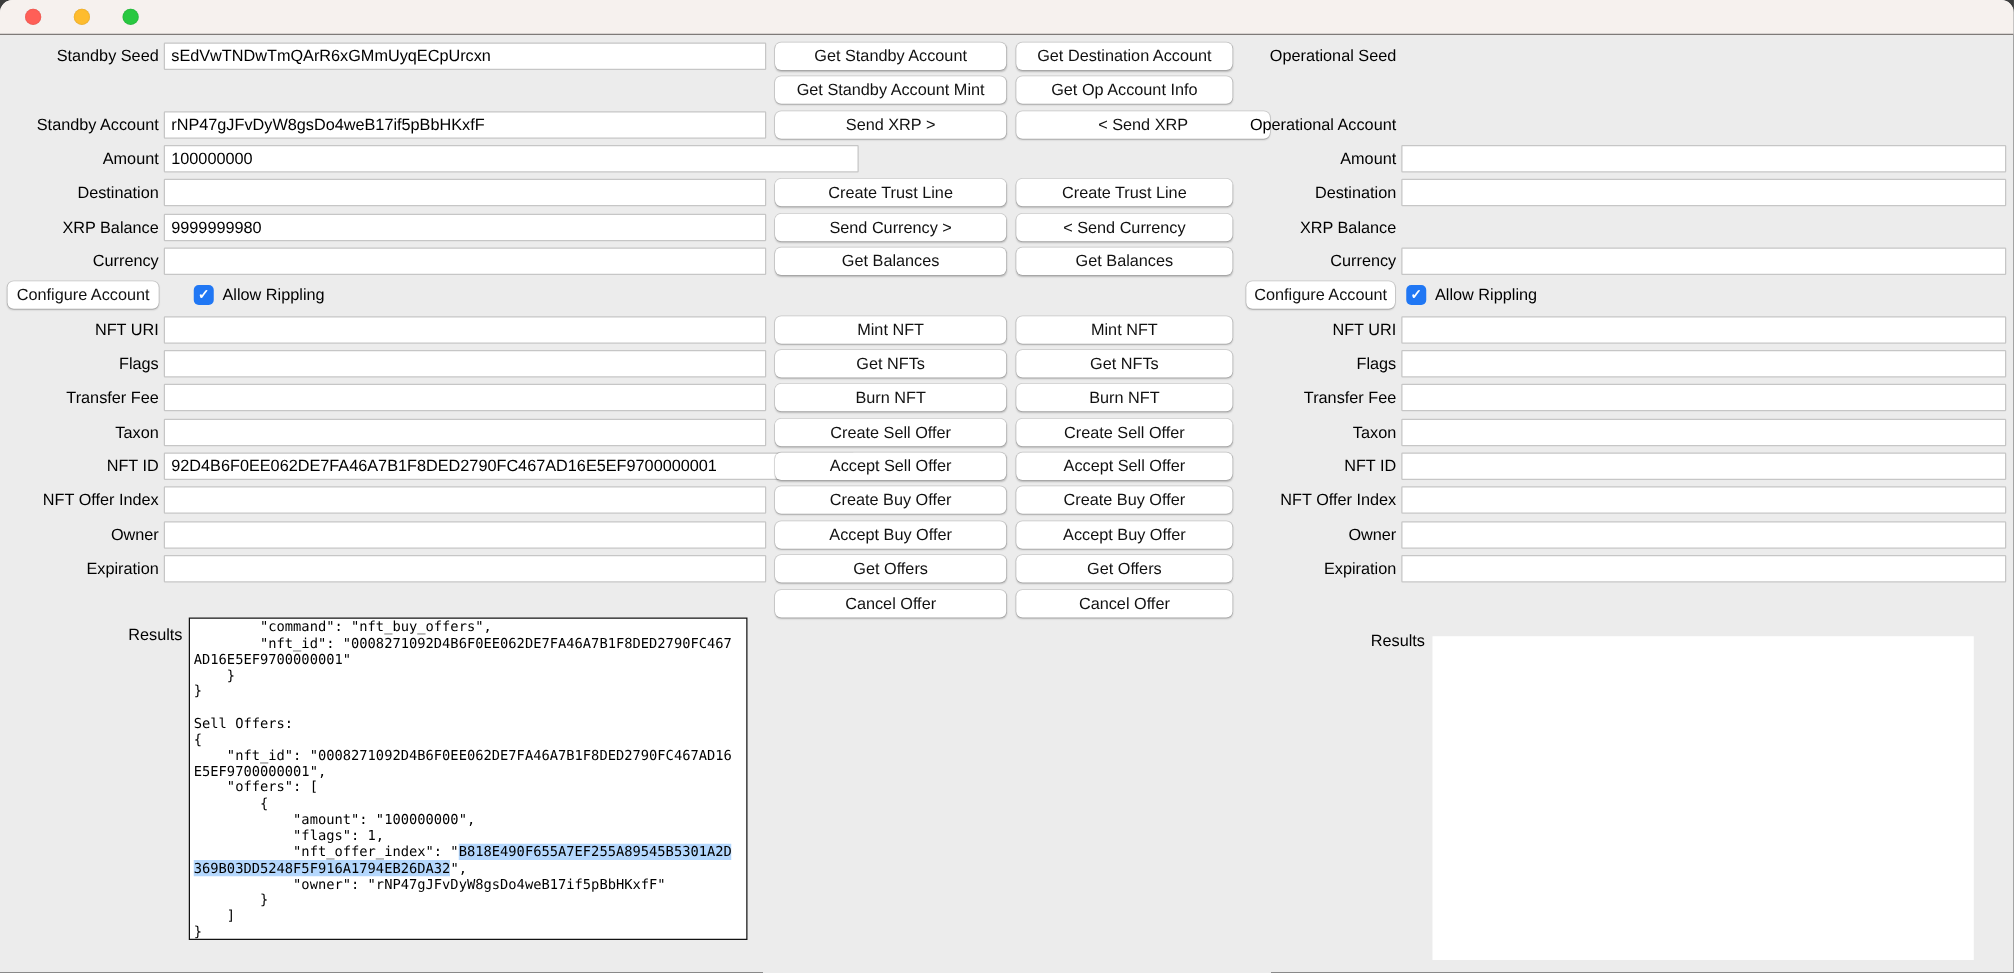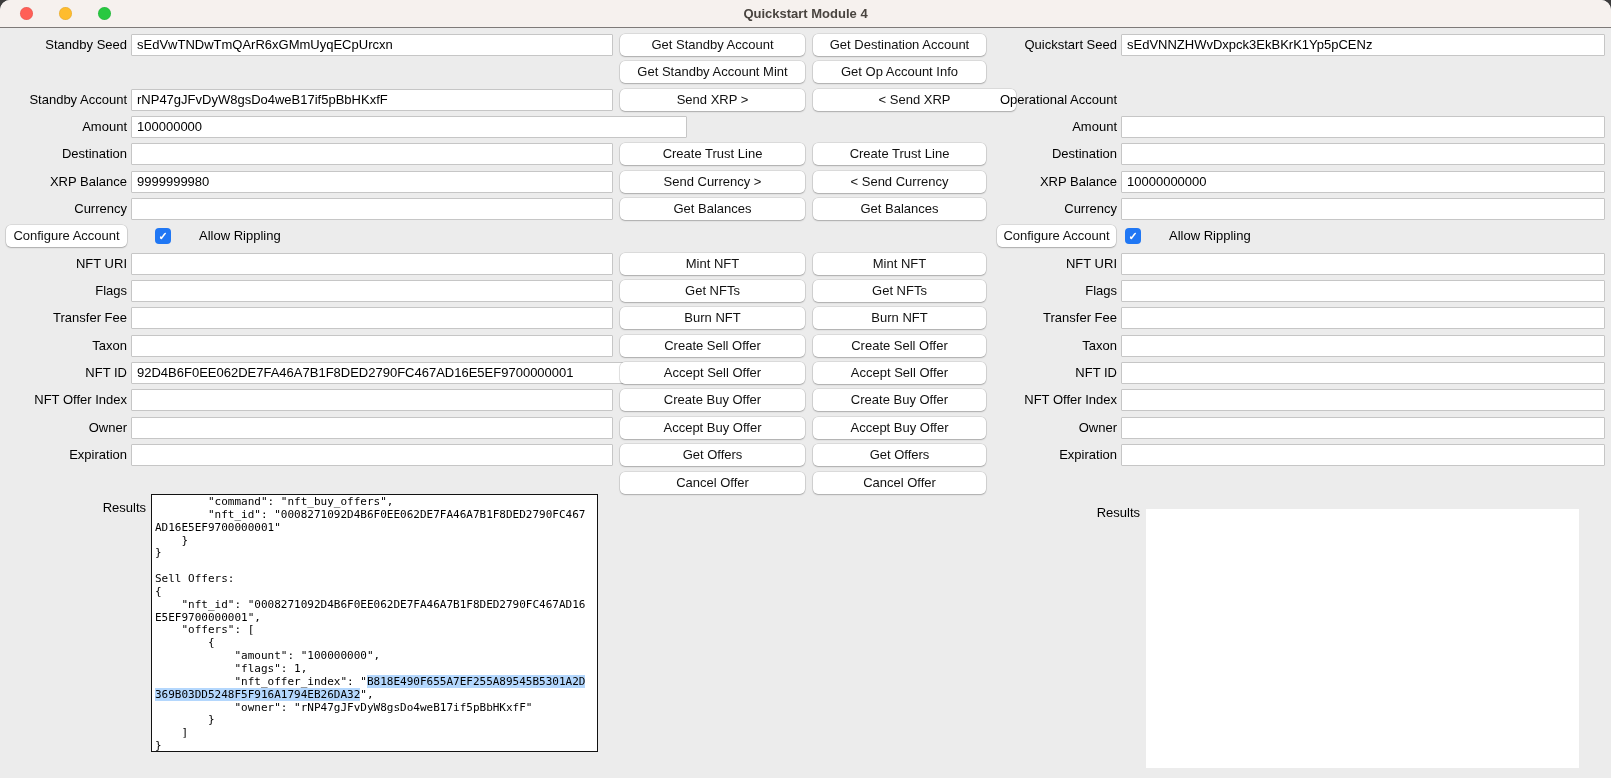--- a/index.html
+++ b/index.html
@@ -36,42 +36,41 @@
     position:absolute; height:22px; background:#ffffff; border:none; border-radius:5px;
     box-shadow: 0 0 0 0.6px rgba(0,0,0,0.14), 0 1px 1.5px rgba(0,0,0,0.22);
     font-family:"Liberation Sans", sans-serif; font-size:13px; color:#111;
     text-align:center; line-height:22px; cursor:default;
   }
   .checkbox {
     position:absolute; width:16px; height:16px; border-radius:4px;
     background:#2077f4; text-align:center;
   }
   .checkbox .mark { color:#fff; font-size:11px; font-weight:bold; line-height:16px; display:block; }
-  .cblabel { position:absolute; height:22px; line-height:22px; font-size:13px; color:#000; white-space:nowrap;margin-left:21px; }
+  .cblabel { position:absolute; height:22px; line-height:22px; font-size:13px; color:#000; white-space:nowrap; }
   .results-box {
     position:absolute; background:#ffffff; overflow:hidden;
   }
   .results-box pre {
     font-family:"DejaVu Sans Mono", monospace; font-size:11px; line-height:12.85px;
     color:#000; white-space:pre; padding:1px 3px;
   }
   #results-left { left:151px; top:494px; width:447px; height:258px; border:1.5px solid #121212; }
   #results-right { left:1146px; top:509px; width:433px; height:259px; border:none; }
   .sel { background:#b4d7fd; }
 </style>
 </head>
 <body>
 
 <div id="window">
 
   <div id="titlebar">
     <div class="traffic" id="tl-close"></div>
     <div class="traffic" id="tl-min"></div>
     <div class="traffic" id="tl-zoom"></div>
-    <div id="title">Quickstart Module 4</div>
   </div>
 
   <div class="lbl" style="left:0;width:127px;top:34px">Standby Seed</div>
   <div class="lbl" style="left:0;width:127px;top:89px">Standby Account</div>
   <div class="lbl" style="left:0;width:127px;top:116px">Amount</div>
   <div class="lbl" style="left:0;width:127px;top:143px">Destination</div>
   <div class="lbl" style="left:0;width:127px;top:171px">XRP Balance</div>
   <div class="lbl" style="left:0;width:127px;top:198px">Currency</div>
   <div class="lbl" style="left:0;width:127px;top:253px">NFT URI</div>
   <div class="lbl" style="left:0;width:127px;top:280px">Flags</div>
@@ -152,40 +151,38 @@
   <button class="btn" style="left:813px;top:253px;width:173px">Mint NFT</button>
   <button class="btn" style="left:813px;top:280px;width:173px">Get NFTs</button>
   <button class="btn" style="left:813px;top:307px;width:173px">Burn NFT</button>
   <button class="btn" style="left:813px;top:335px;width:173px">Create Sell Offer</button>
   <button class="btn" style="left:813px;top:362px;width:173px">Accept Sell Offer</button>
   <button class="btn" style="left:813px;top:389px;width:173px">Create Buy Offer</button>
   <button class="btn" style="left:813px;top:417px;width:173px">Accept Buy Offer</button>
   <button class="btn" style="left:813px;top:444px;width:173px">Get Offers</button>
   <button class="btn" style="left:813px;top:472px;width:173px">Cancel Offer</button>
 
-  <div class="lbl" style="left:975px;width:142px;top:34px">Quickstart Seed</div>
+  <div class="lbl" style="left:975px;width:142px;top:34px">Operational Seed</div>
   <div class="lbl" style="left:975px;width:142px;top:89px">Operational Account</div>
   <div class="lbl" style="left:975px;width:142px;top:116px">Amount</div>
   <div class="lbl" style="left:975px;width:142px;top:143px">Destination</div>
   <div class="lbl" style="left:975px;width:142px;top:171px">XRP Balance</div>
   <div class="lbl" style="left:975px;width:142px;top:198px">Currency</div>
   <div class="lbl" style="left:975px;width:142px;top:253px">NFT URI</div>
   <div class="lbl" style="left:975px;width:142px;top:280px">Flags</div>
   <div class="lbl" style="left:975px;width:142px;top:307px">Transfer Fee</div>
   <div class="lbl" style="left:975px;width:142px;top:335px">Taxon</div>
   <div class="lbl" style="left:975px;width:142px;top:362px">NFT ID</div>
   <div class="lbl" style="left:975px;width:142px;top:389px">NFT Offer Index</div>
   <div class="lbl" style="left:975px;width:142px;top:417px">Owner</div>
   <div class="lbl" style="left:975px;width:142px;top:444px">Expiration</div>
   <div class="lbl" style="left:975px;width:165px;top:505px;height:16px;line-height:16px">Results</div>
 
-  <div class="entry" style="left:1121px;width:484px;top:34px">sEdVNNZHWvDxpck3EkBKrK1Yp5pCENz</div>
   <div class="entry" style="left:1121px;width:484px;top:116px"></div>
   <div class="entry" style="left:1121px;width:484px;top:143px"></div>
-  <div class="entry" style="left:1121px;width:484px;top:171px">10000000000</div>
   <div class="entry" style="left:1121px;width:484px;top:198px"></div>
   <div class="entry" style="left:1121px;width:484px;top:253px"></div>
   <div class="entry" style="left:1121px;width:484px;top:280px"></div>
   <div class="entry" style="left:1121px;width:484px;top:307px"></div>
   <div class="entry" style="left:1121px;width:484px;top:335px"></div>
   <div class="entry" style="left:1121px;width:484px;top:362px"></div>
   <div class="entry" style="left:1121px;width:484px;top:389px"></div>
   <div class="entry" style="left:1121px;width:484px;top:417px"></div>
   <div class="entry" style="left:1121px;width:484px;top:444px"></div>
 

